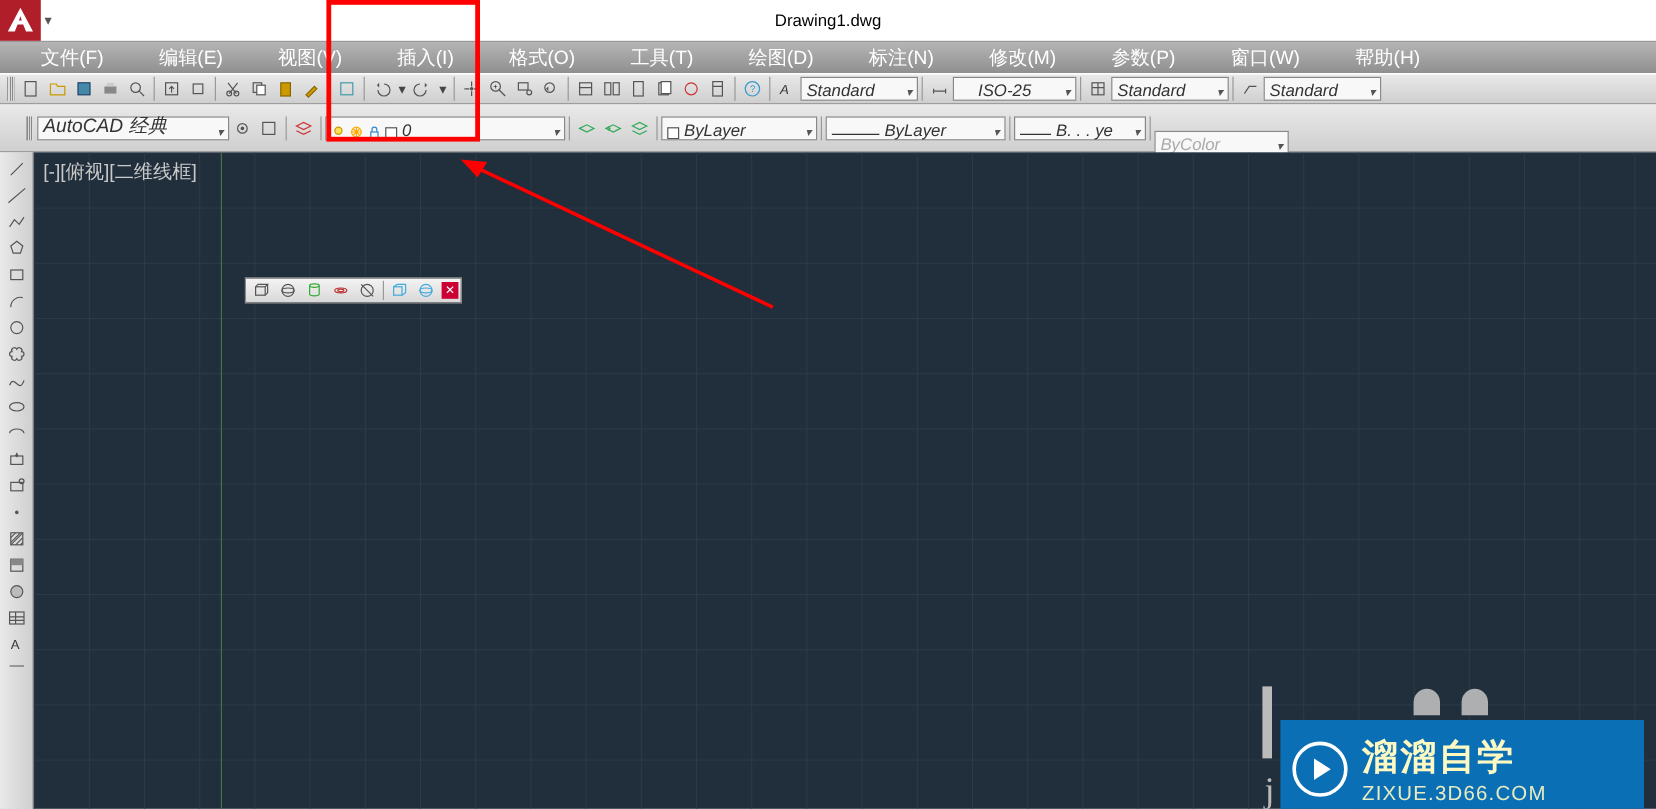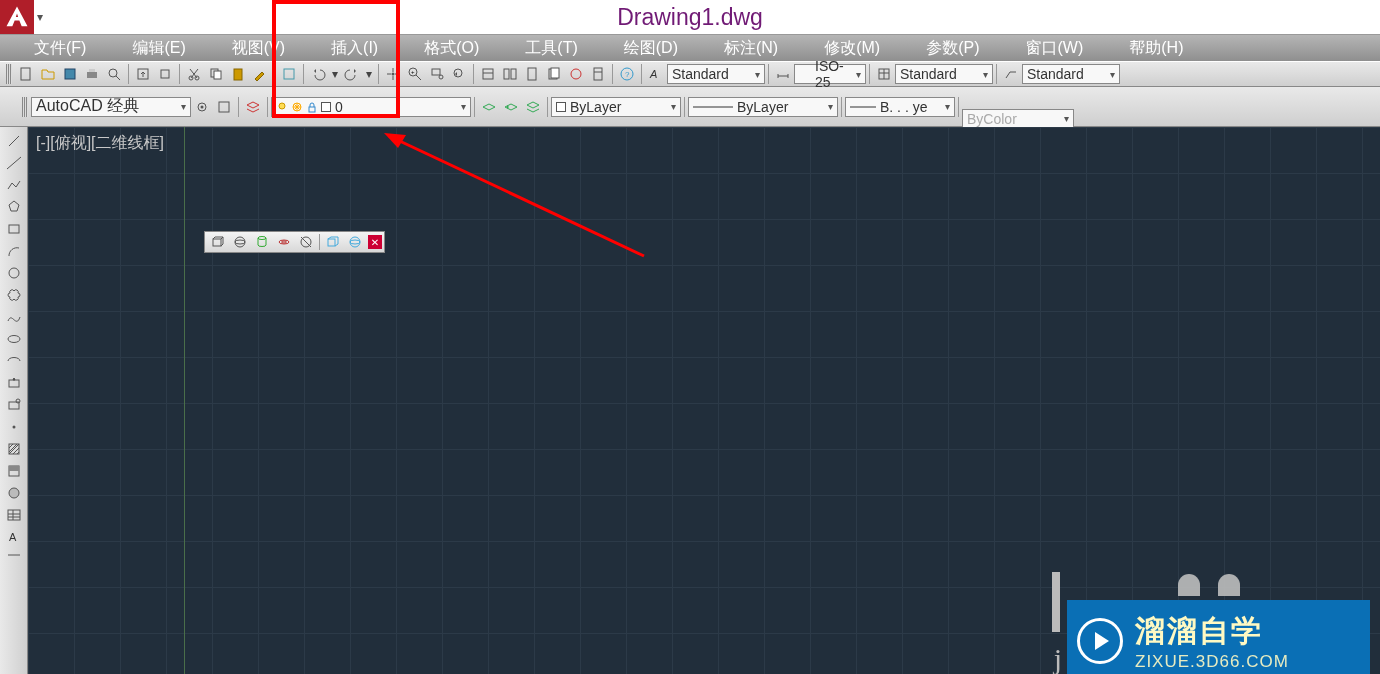--- a/index.html
+++ b/index.html
@@ -3,42 +3,42 @@
 <meta charset="utf-8">
 <style>
 * { margin: 0; padding: 0; box-sizing: border-box; }
 body { font-family: "Microsoft YaHei", SimSun, Arial, sans-serif; font-size: 12px; background: #fff; width: 1380px; height: 674px; overflow: hidden; position: relative; }
 
 
 .titlebar { height: 35px; background: #fff; display: flex; align-items: center; position: relative; border-bottom: 1px solid #999; }
 .appicon { width: 34px; height: 34px; background: #b01e29; display:flex; align-items:center; justify-content:center; }
 .appicon svg { width: 28px; height: 28px; }
 .appicon-dd { width:12px; display:flex; align-items:center; justify-content:center; color:#555; }
-.title { position:absolute; left:50%; transform:translateX(-50%); font-size:23px; color:#701a75; }
+.title { position:absolute; left:50%; transform:translateX(-50%); font-size:14px; color:#000000; }
 
 
 .menubar { height: 26px; background: linear-gradient(#b5b5b5,#8f8f8f); display:flex; align-items:center; padding: 0 20px; gap: 18px; }
 .menubar .menuitem { color:#fff; font-size:16px; padding: 2px 14px; cursor:default; white-space:nowrap; }
 
 
 .toolbar { height: 26px; background: linear-gradient(#e9e9e9,#cfcfcf); display:flex; align-items:center; border-top:1px solid #fff; border-bottom:1px solid #888; padding: 0 3px; }
 .toolbar2 { height: 40px; background: linear-gradient(#e9e9e9,#cfcfcf); display:flex; align-items:center; border-bottom:1px solid #888; padding: 0 19px; }
 .tgrip { width:6px; height:20px; background: repeating-linear-gradient(90deg,#888,#888 1px,#ddd 1px,#ddd 2px); margin: 0 3px; }
 .tbtn { width:22px; height:22px; display:flex; align-items:center; justify-content:center; margin:0 0px; color:#444; cursor:default; border:1px solid transparent; }
 .tbtn svg { width:16px; height:16px; }
 .sep { width:1px; height:20px; background:#999; margin: 0 3px; }
-.dropdown { height:20px; background:#f8f8f8; border:1px solid #888; display:flex; align-items:center; padding:0 4px; font-size:14px; color:#333; }
+.dropdown { height:20px; background:#f8f8f8; border:1px solid #888; display:flex; align-items:flex-end; padding:0 4px; font-size:14px; color:#333;font-style:italic; }
 .dropdown .dd-arrow { margin-left:auto; font-size:10px; color:#555; }
 .wide1 { width: 160px; font-size:16px; }
 .wide-layer { width: 200px; }
 .wide-lin { width: 130px; }
 .wide-lw { width: 150px; }
 .wide-col { width: 112px; color:#aaa;margin-top:24px; }
 .wide-std { width: 98px; }
-.wide-iso { width: 72px; padding-left: 20px; }
+.wide-iso { width: 103px; padding-left: 20px; }
 .wide-std2 { width: 98px; }
 .wide-std3 { width: 98px; }
 
 
 .main { display:flex; height: calc(674px - 35px - 26px - 26px - 26px); }
 .left-tools { width: 28px; background: linear-gradient(90deg,#e9e9e9,#cfcfcf); border-right:1px solid #888; display:flex; flex-direction:column; align-items:center; padding-top:4px; gap:2px; }
 .left-tools .lbtn { width:22px; height:20px; display:flex; align-items:center; justify-content:center; color:#444; cursor:default; }
 .left-tools .lbtn svg { width:16px; height:16px; }
 .canvas-wrap { flex:1; background:#212e3b; position:relative; overflow:hidden; }
 .view-label { position:absolute; top:6px; left:8px; color:#c8c8c8; font-size:16px; }

